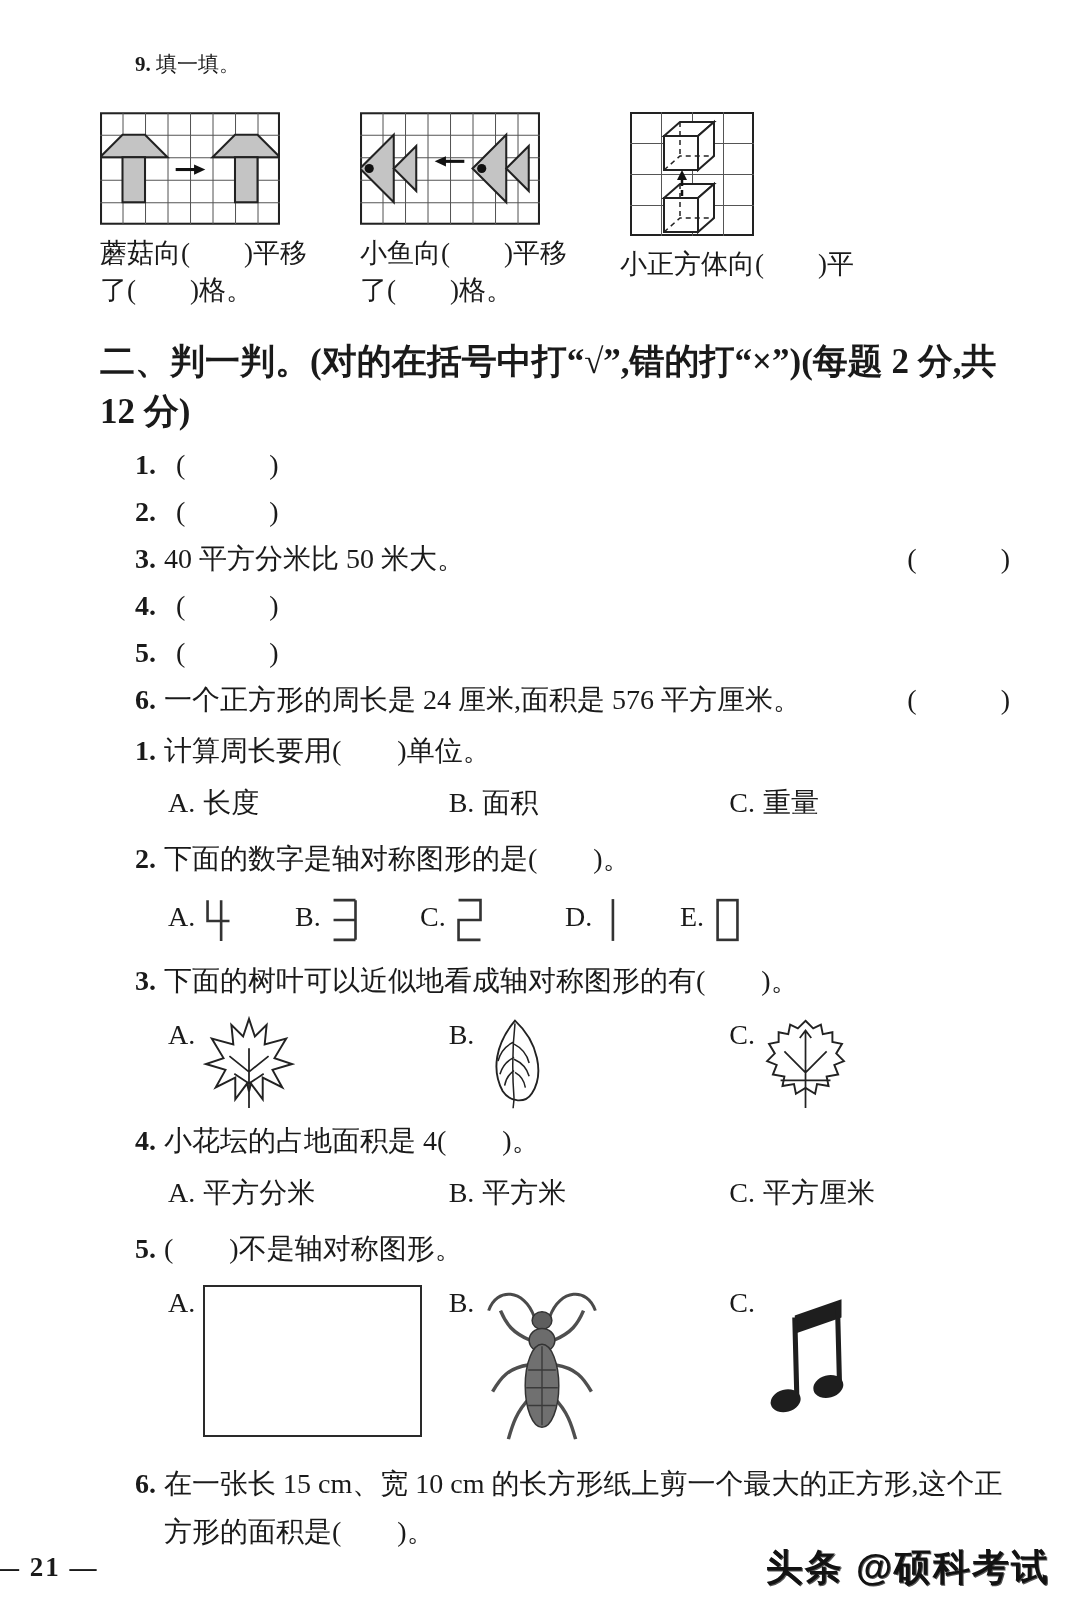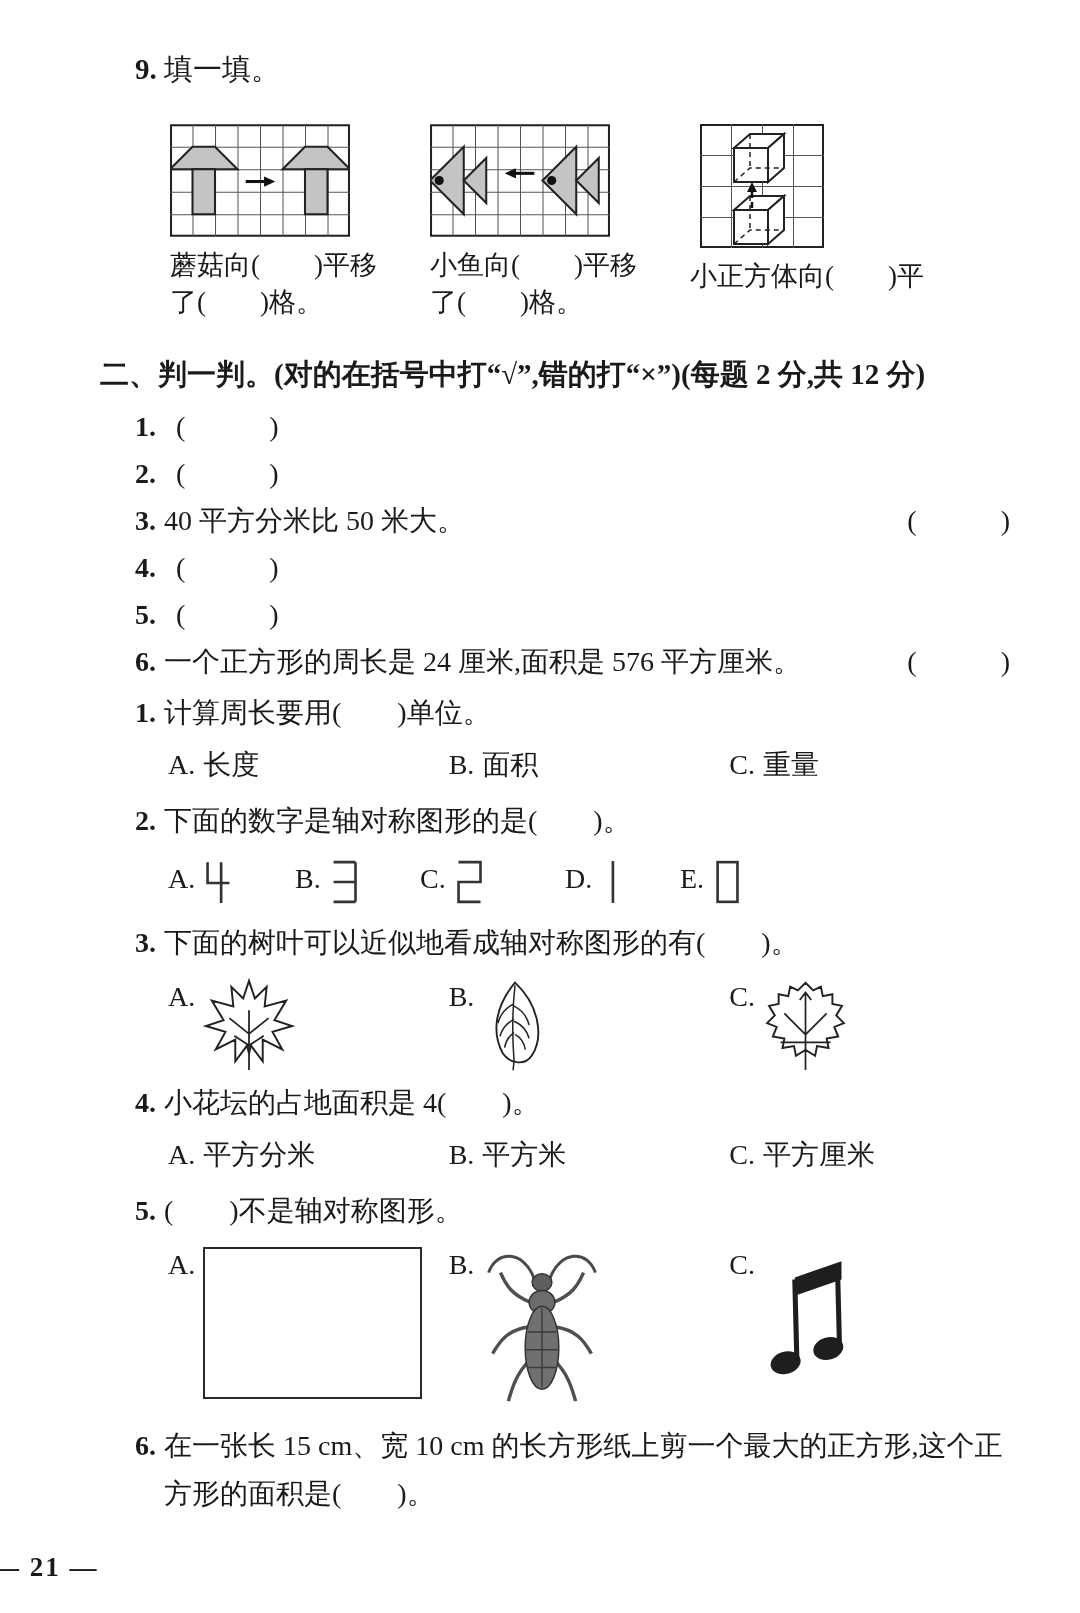--- a/index.html
+++ b/index.html
@@ -4,30 +4,30 @@
 <style>
   html,body { margin:0; padding:0; background:#fff; }
   .page {
     position:relative; width:1080px; height:1613px; background:#ffffff;
     font-family:"Liberation Serif","DejaVu Serif",serif;
     color:#1a1a1a; overflow:hidden;
   }
   .content { position:absolute; left:100px; top:0; width:910px; }
 
   
-  .q9-title { margin-top:50px; margin-left:35px; font-size:29px; }
+  .q9-title { margin-top:50px; margin-left:35px; font-size:21px; }
   .q9-title .num { font-weight:bold; }
-  .figures-row { display:flex; margin-top:34px; margin-left:70px; }
+  .figures-row { display:flex; margin-top:34px; }
   .fig { width:260px; }
   .fig svg { display:block; }
   .fig .grid3 { margin-left:10px; }
   .cap { margin-top:10px; font-size:27px; line-height:37px; white-space:nowrap; }
 
   
-  .sec-header { margin-top:28px; font-size:29px; font-weight:bold; line-height:50px; }
+  .sec-header { margin-top:28px; font-size:35px; font-weight:bold; line-height:50px; }
 
   
   .tf-list { margin-left:35px; margin-top:4px; }
   .tf-item { display:flex; align-items:flex-end; font-size:28px; line-height:47px; }
   .tf-item .num { font-weight:bold; margin-right:8px; white-space:nowrap; }
   .tf-item .txt { flex:1; }
   .tf-item .paren { margin-left:12px; white-space:nowrap; }
 
   
   .mc-list { margin-left:35px; margin-top:4px; }
@@ -300,13 +300,14 @@
 
       <div class="mc-q">
         <span class="num">6.</span>
         <span class="txt">在一张长 15 cm、宽 10 cm 的长方形纸上剪一个最大的正方形,这个正方形的面积是(　　)。</span>
       </div>
 
     </div>
   </div>
 
   <div class="footer-page">— 21 —</div>
+  <div class="watermark">头条 @硕科考试</div>
 </div>
 
 </body></html>

